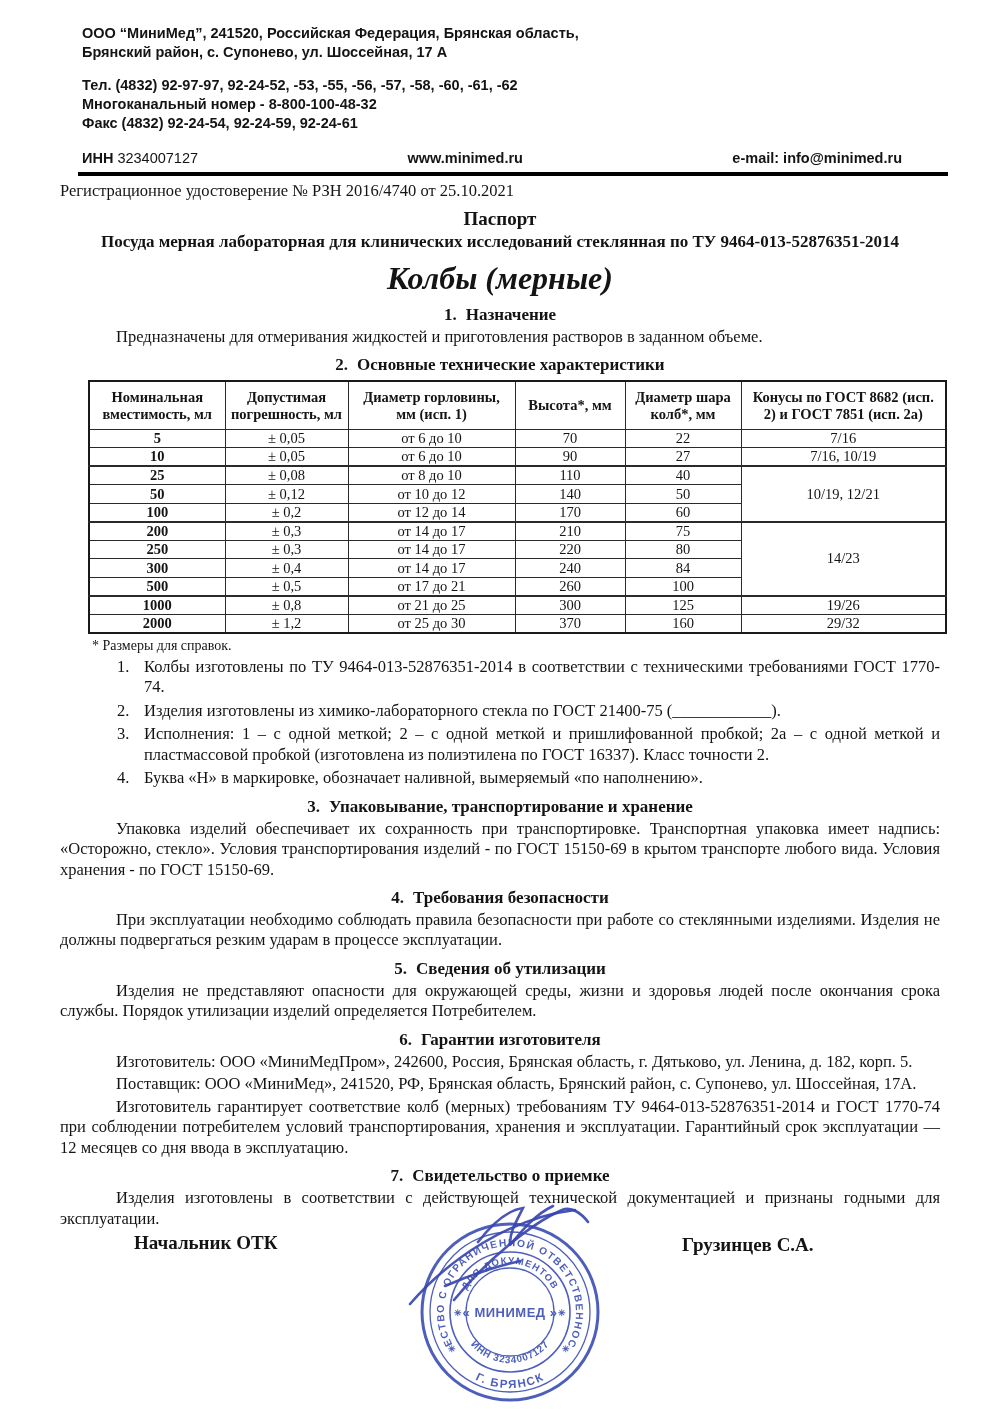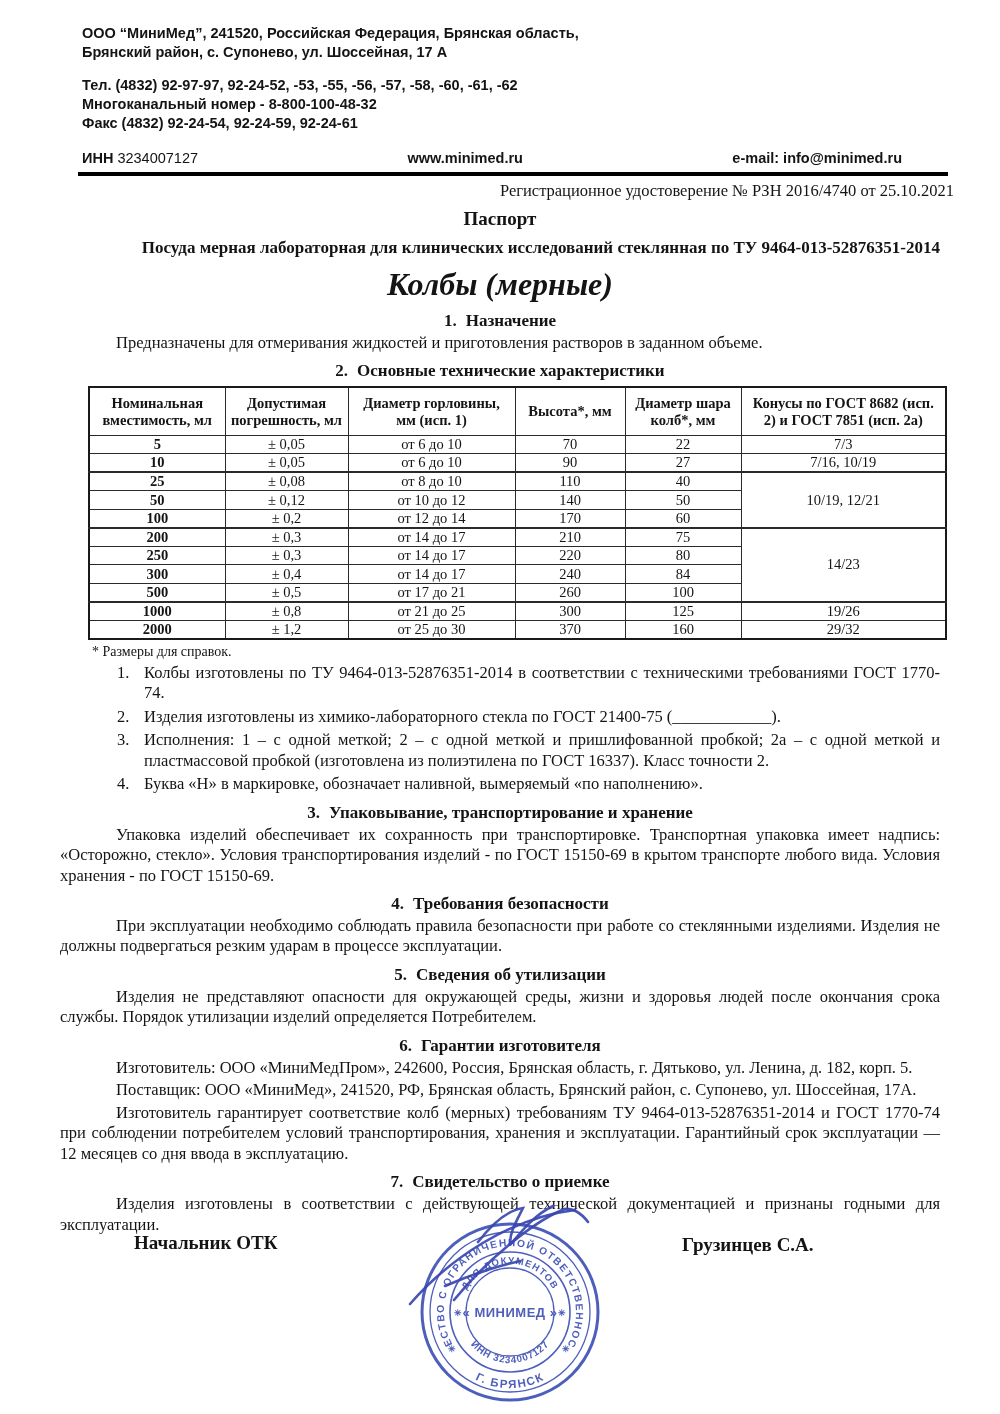--- a/index.html
+++ b/index.html
@@ -12,23 +12,23 @@
   .header{display:flex;align-items:flex-start;}
   .logo-wrap{flex:0 0 300px;margin-left:32px;margin-top:2px;}
   .contact{flex:1;margin-left:22px;margin-top:0;
            font-family:"Liberation Sans",sans-serif;font-weight:bold;
            font-size:14.5px;line-height:19px;}
   .contact .grp{margin-bottom:14px;}
   .inn-row{display:flex;justify-content:space-between;padding-right:38px;margin-top:16px;}
   .inn-row .inn-val{font-weight:normal;}
   .rule{height:4px;background:#000;margin:4px -8px 0 18px;}
   
-  .reg-line{font-size:16.5px;text-align:right;margin:5px -14px 0 0;}
+  .reg-line{font-size:16.5px;text-align:left;margin:5px -14px 0 0;}
   .doc-title{text-align:center;font-weight:bold;font-size:19px;margin-top:7px;}
-  .doc-subtitle{text-align:right;font-weight:bold;font-size:17px;margin-top:8px;}
+  .doc-subtitle{text-align:center;font-weight:bold;font-size:17px;margin-top:2px;}
   .product-title{text-align:center;font-weight:bold;font-style:italic;font-size:32px;margin-top:8px;}
   .sec-h{text-align:center;font-weight:bold;font-size:17px;margin:8px 0 2px 0;}
   .sec-h .n{margin-right:9px;}
   .para{font-size:16.5px;line-height:1.24;text-align:justify;text-indent:56px;margin:2px 0;}
   .para.noj{text-align:left;}
   
   table.tbl{border-collapse:collapse;margin:5px 0 0 28px;width:857px;table-layout:fixed;padding-left:29px;}
   .tbl th,.tbl td{border:1px solid #2a2a2a;text-align:center;vertical-align:middle;
                   font-size:14.5px;padding:0 4px;box-sizing:border-box;}
   .tbl th{font-weight:bold;height:48px;line-height:1.15;}
@@ -109,21 +109,21 @@
         <th>Конусы по ГОСТ 8682 (исп. 2) и ГОСТ 7851 (исп. 2а)</th>
       </tr>
     </thead>
     <tbody>
       <tr>
         <td class="cap">5</td>
           <td>± 0,05</td>
           <td>от 6 до 10</td>
           <td>70</td>
           <td>22</td>
-          <td>7/3</td>
+          <td>7/16</td>
       </tr>
       <tr>
         <td class="cap">10</td>
           <td>± 0,05</td>
           <td>от 6 до 10</td>
           <td>90</td>
           <td>27</td>
           <td>7/16, 10/19</td>
       </tr>
       <tr class="grp">

